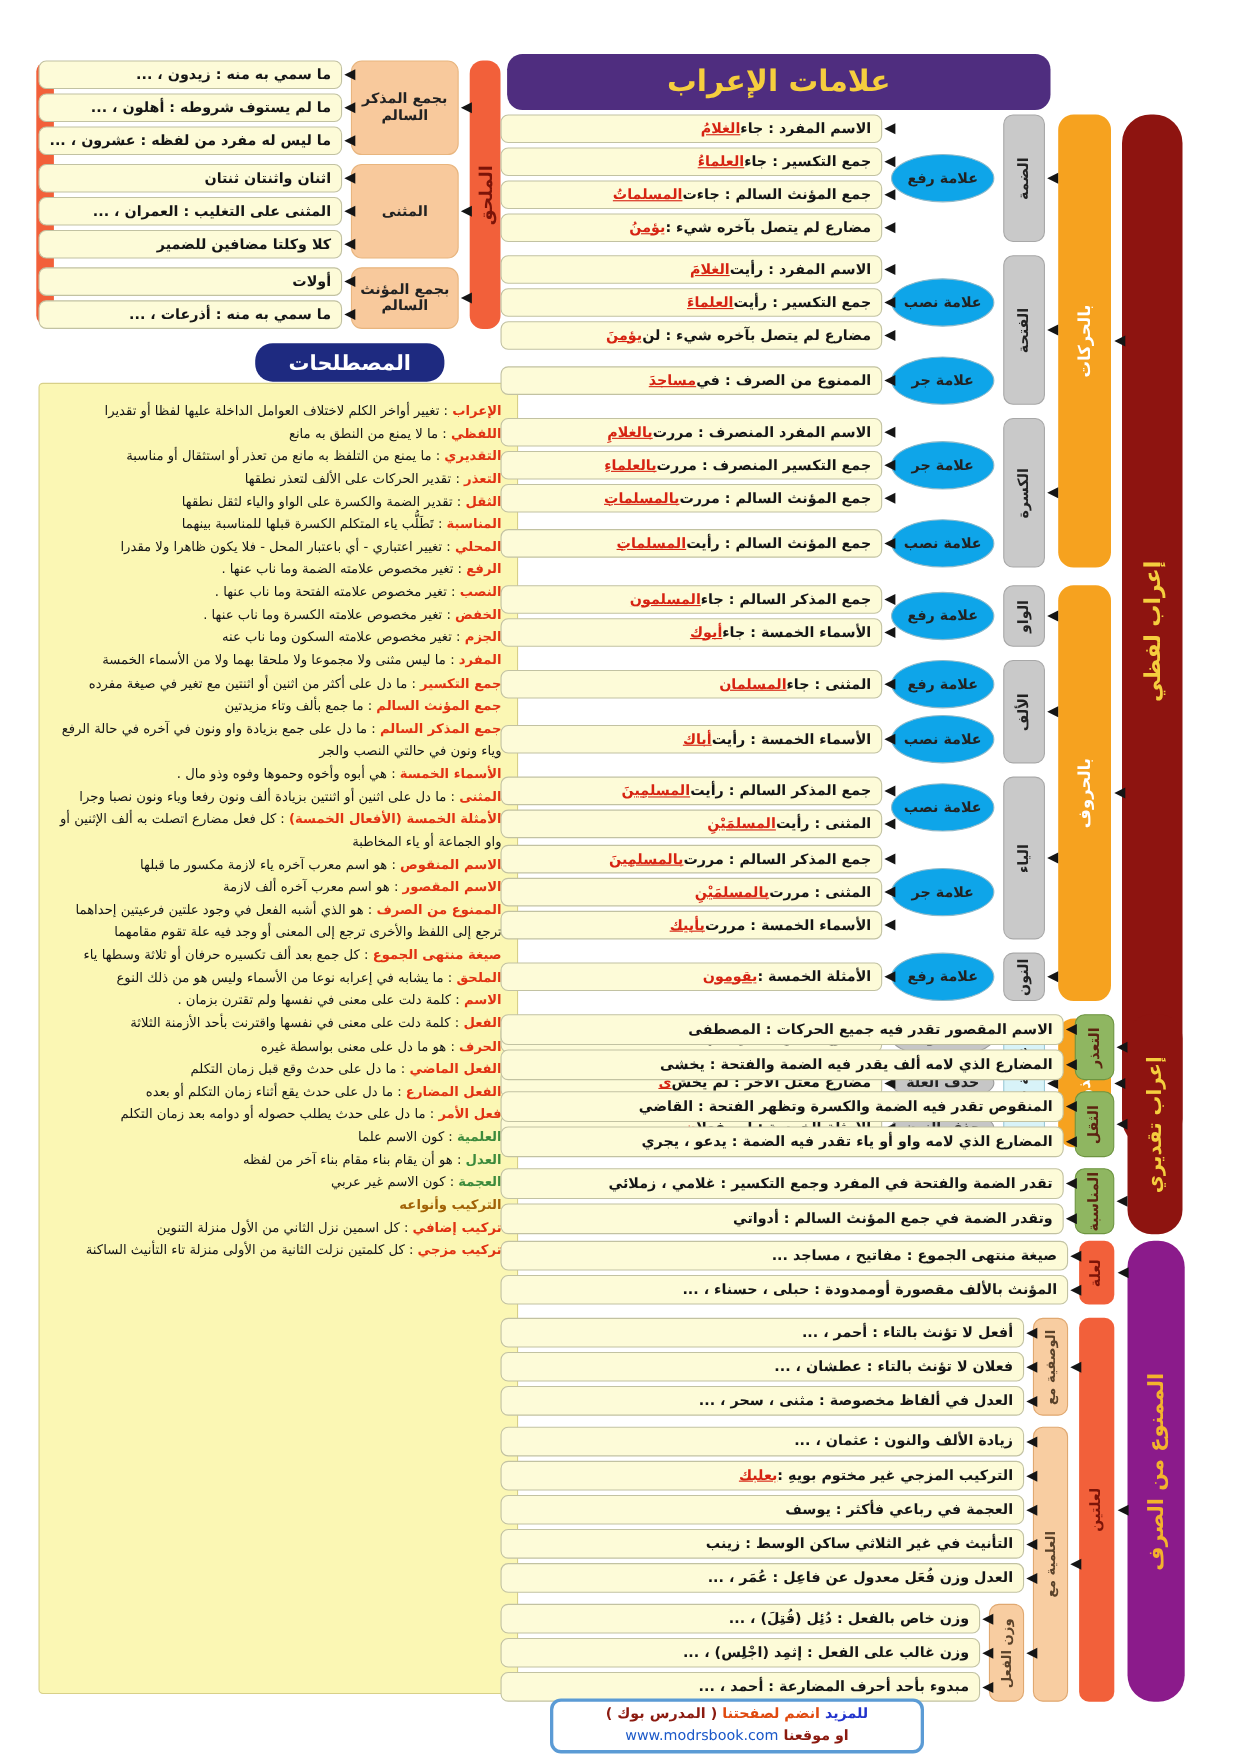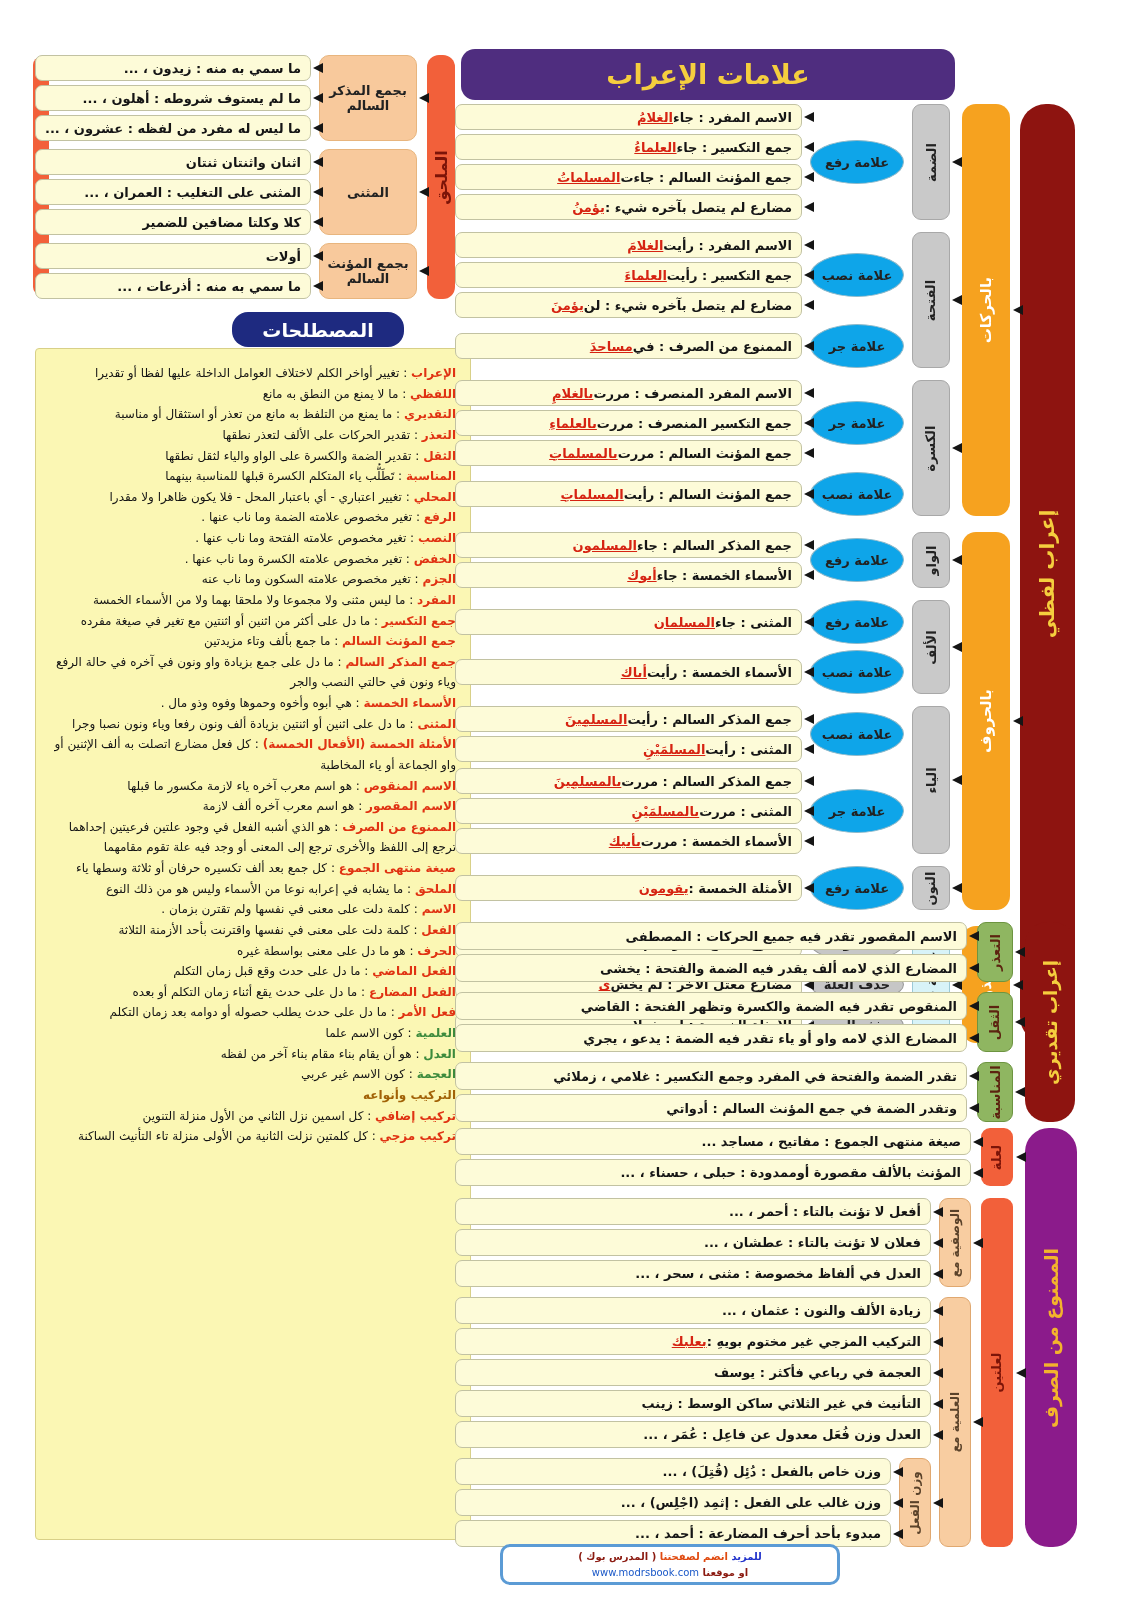--- a/index.html
+++ b/index.html
@@ -87,21 +87,21 @@
   .mm-label{width:32px;background:#f2603a;border-radius:9px;}
   .mm-label .vtext{font-size:13px;color:#7c1408;}
   .peach{width:30px;background:#f8cda1;border:1px solid #e0a870;border-radius:9px;}
   .peach .vtext{font-size:12px;color:#5a422a;}
   .sub-col{flex:1;display:flex;flex-direction:column;gap:10px;}
   .sub{display:flex;gap:8px;}
   .mm-group .row,.sub .row{min-height:25px;}
 
   
   #footer{left:500px;top:1544px;width:340px;background:#fff;border:3px solid #5b9bd5;
-       border-radius:10px;text-align:center;font-weight:bold;font-size:10px;
+       border-radius:10px;text-align:center;font-weight:bold;font-size:13px;
        line-height:1.55;padding:2px 6px;box-sizing:border-box;}
   .f-blue{color:#2233cc;}
   .f-orange{color:#e04a10;}
   .f-maroon{color:#8b1a10;}
   .f-url{color:#1a58c8;font-weight:normal;}
 </style>
 </head>
 <body>
 
 <div id="page">

